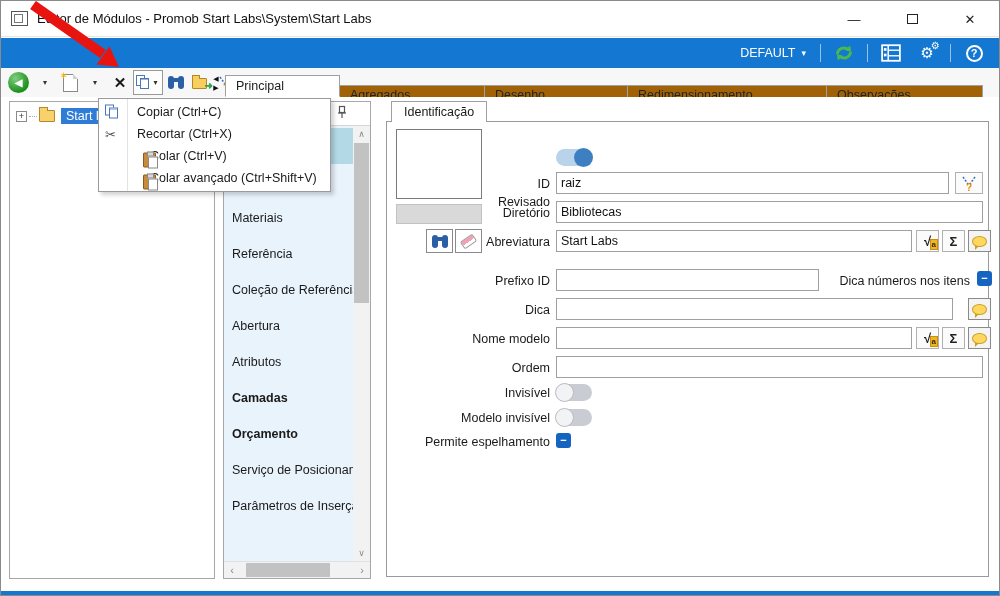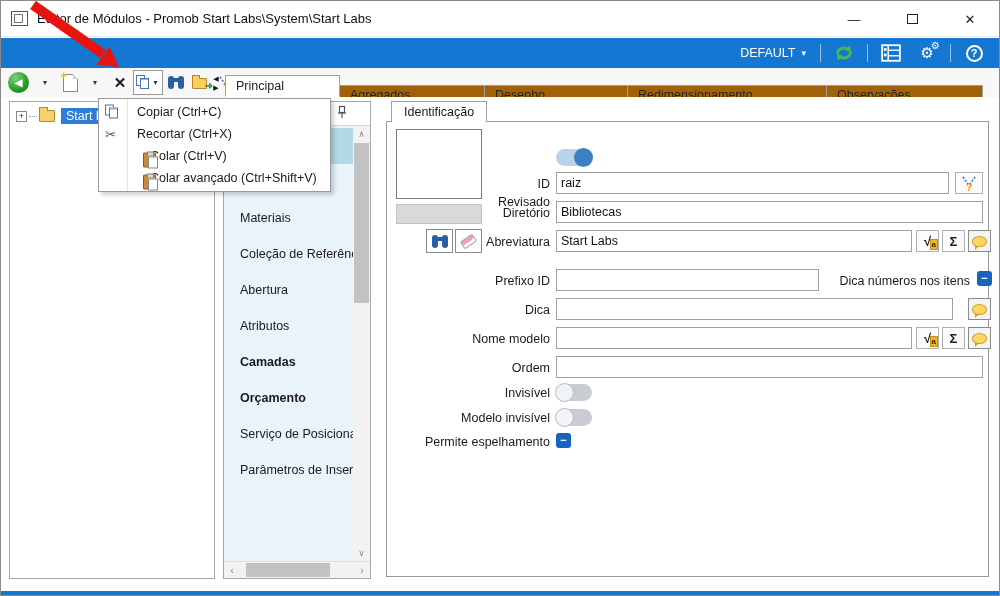--- a/index.html
+++ b/index.html
@@ -87,21 +87,21 @@
       border-radius:1px; margin-right:4px;}
   .tree-folder::before{ content:""; position:absolute; left:-1px; top:-4px; width:7px; height:3px;
       background:#f7d26a; border:1px solid #b8862a; border-bottom:none;}
   .tree-label{ background:#2f7cd6; color:#fff; padding:1px 5px; font-size:12.5px; white-space:nowrap;}
 
   .sections-panel{ position:absolute; left:222px; top:4px; width:148px; height:478px;
       border:1px solid #a7a7a7; background:#e9f3fb; overflow:hidden;}
   .sections-header{ height:24px; background:#fff; border-bottom:1px solid #d7d7d7; position:relative;}
   .pin-icon{ position:absolute; right:22px; top:3px;}
   .sections-list{ position:absolute; left:0; top:24px; right:17px; bottom:17px; padding-top:2px;}
-  .sec-item{ height:36px; display:flex; align-items:center; padding-left:16px; white-space:nowrap;
+  .sec-item{ height:36px; display:flex; align-items:center; padding-left:8px; white-space:nowrap;
       overflow:hidden; color:#1a1a1a;}
   .sec-item.selected{ background:#b3d9e6;}
   .sec-item.bold{ font-weight:bold;}
   .vscroll{ position:absolute; right:0; top:24px; bottom:17px; width:17px; background:#f2f2f2;}
   .vscroll .arrow{ height:16px; display:flex; align-items:center; justify-content:center;
       color:#8a8a8a; font-size:9px;}
   .vscroll .arrow.down{ position:absolute; bottom:0; left:0; right:0;}
   .vthumb{ position:absolute; left:1px; right:1px; top:17px; height:160px; background:#c2c2c2;}
   .hscroll{ position:absolute; left:0; right:0; bottom:0; height:17px; background:#f2f2f2;
       border-top:1px solid #e0e0e0; display:flex; align-items:center;}
@@ -287,20 +287,21 @@
             <rect x="3.5" y="1.5" width="5" height="6" fill="none" stroke="#555" stroke-width="1.2"></rect>
             <line x1="2" y1="8" x2="10" y2="8" stroke="#555" stroke-width="1.2"></line>
             <line x1="6" y1="8" x2="6" y2="13" stroke="#555" stroke-width="1.2"></line>
           </svg>
         </span>
       </div>
       <div class="sections-list">
         <div class="sec-item selected"></div>
         <div class="sec-item"></div>
         <div class="sec-item">Materiais</div>
+        <div class="sec-item">Referência</div>
         <div class="sec-item">Coleção de Referências</div>
         <div class="sec-item">Abertura</div>
         <div class="sec-item">Atributos</div>
         <div class="sec-item bold">Camadas</div>
         <div class="sec-item bold">Orçamento</div>
         <div class="sec-item">Serviço de Posicionamen</div>
         <div class="sec-item">Parâmetros de Inserção</div>
       </div>
       <div class="vscroll">
         <div class="arrow">∧</div>

